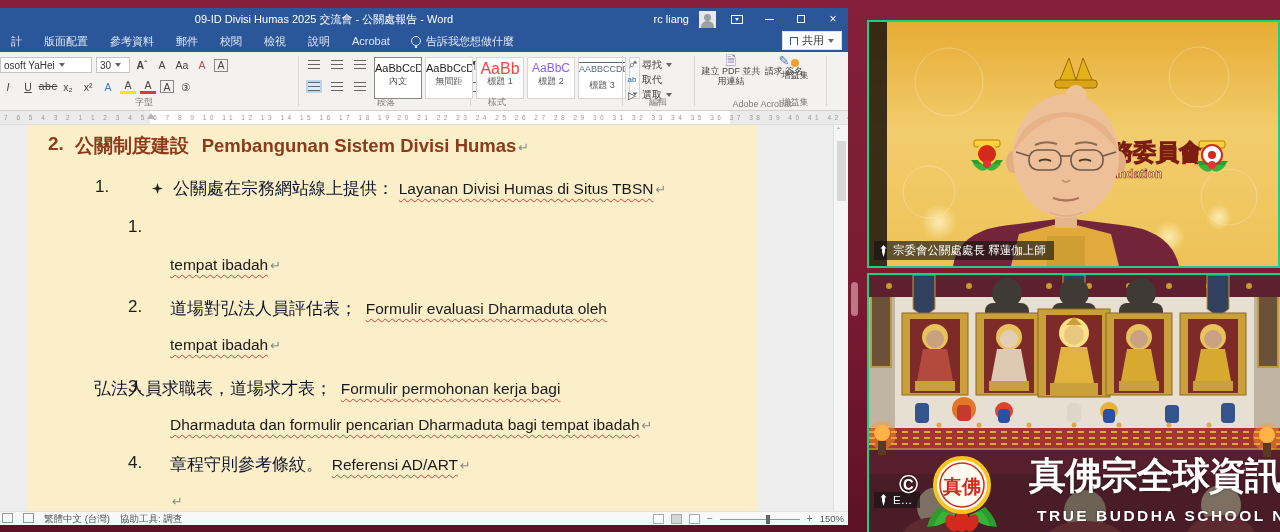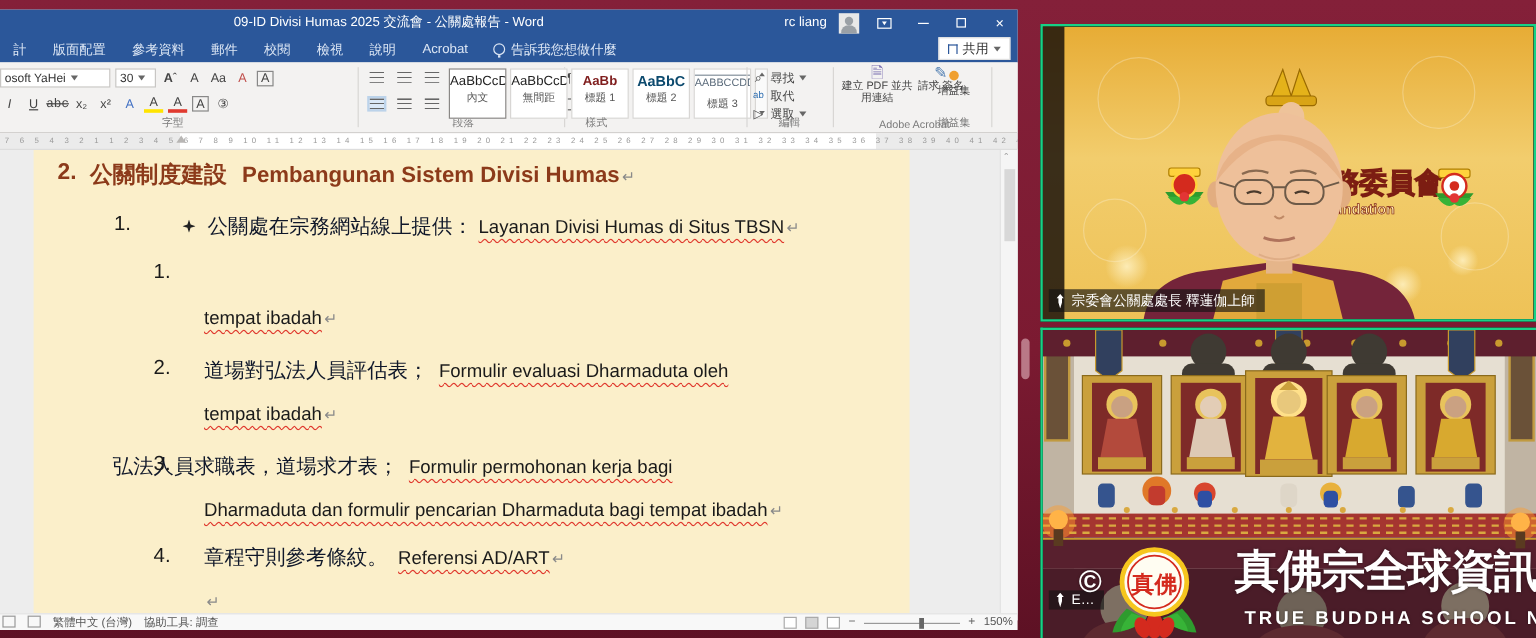--- a/index.html
+++ b/index.html
@@ -46,22 +46,22 @@
   .lines { width:12px; height:9px; background:repeating-linear-gradient(to bottom,#666 0 1px,transparent 1px 4px); }
   .lines.sel { outline:2px solid #bcd3ea; background-color:#dce9f7; }
   .hl-yellow { border-bottom:3px solid #ffe400; }
   .fc-red { border-bottom:3px solid #e03a2f; }
   .gsep { position:absolute; top:4px; width:1px; height:50px; background:#d8d6d4; }
 
   .stylecell { width:48px; height:42px; background:#fff; border:1px solid #d8d6d4; text-align:center; padding-top:4px; }
   .stylecell .prev { font-size:11px; color:#222; line-height:13px; white-space:nowrap; overflow:hidden; }
   .stylecell .nm { font-size:9px; color:#555; }
   .stylecell.sel { border:1px solid #8a8886; }
-  .prev.h1 { color:#7f1d1d; font-weight:bold; font-size:11px; }
-  .prev.h2 { color:#0c4a6e; font-weight:bold; font-size:12px; }
+  .prev.h1 { color:#ef4444; font-weight:normal; font-size:16px; }
+  .prev.h2 { color:#8b5cf6; font-weight:normal; font-size:12px; }
   .prev.h3 { color:#5a6a7a; font-size:9px; border-top:1px solid #5a6a7a; display:inline-block; }
   .gallery-scroll { width:11px; height:42px; border:1px solid #d8d6d4; background:#fafafa; display:flex; flex-direction:column; align-items:center; justify-content:space-between; padding:2px 0; }
 
   .editrow { display:flex; align-items:center; gap:4px; font-size:10px; color:#444; white-space:nowrap; }
   .acro { width:62px; text-align:center; font-size:9px; color:#444; line-height:10px; }
   .acro .aic { font-size:13px; color:#7a6eb0; }
   .addin-dot { width:8px; height:8px; border-radius:50%; background:#f0a030; margin:0 auto 3px; }
 
   
   .ruler { position:absolute; left:0; top:103px; width:100%; height:14px; background:#ebebeb; overflow:hidden; border-bottom:1px solid #ddd; }

